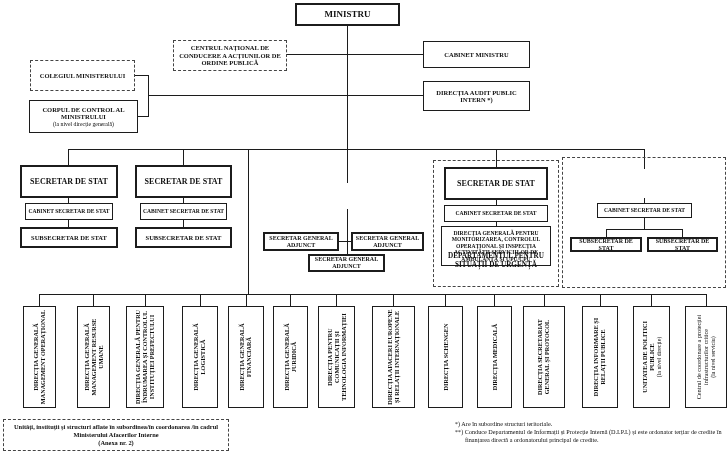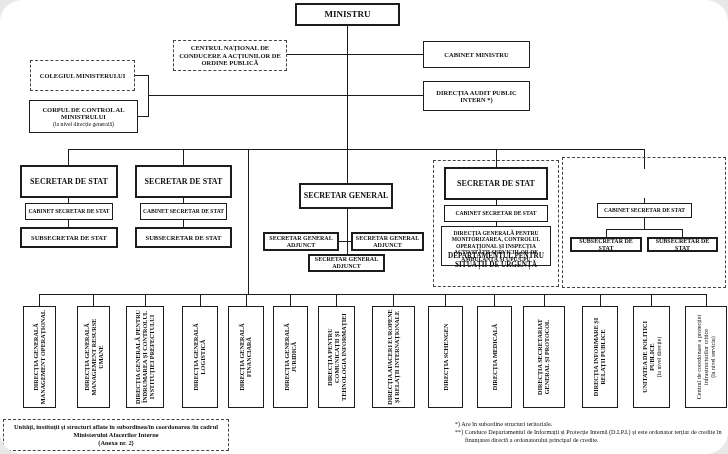--- a/index.html
+++ b/index.html
@@ -1,20 +1,19 @@
 <!DOCTYPE html>
 <html><head>
 <meta charset="utf-8">
 <style>
   html,body{margin:0;padding:0;background:#e8e8e8;}
   #stage{
     position:relative;width:728px;height:454px;background:#ffffff;
     font-family:"Liberation Serif","DejaVu Serif",serif;color:#111;
     overflow:hidden;
-    border-radius:22px;
   }
   .box,.box2,.dashed{
     position:absolute;background:#fff;z-index:2;
     display:flex;flex-direction:column;align-items:center;justify-content:center;
     text-align:center;box-sizing:border-box;line-height:1.15;
   }
   .box{border:1px solid #1c1c1c;}
   .box2{border:2px solid #1c1c1c;}
   .dashed{border:1px dashed #444;}
   .dashed-container{position:absolute;border:1px dashed #444;box-sizing:border-box;z-index:1;background:transparent;}
@@ -134,23 +133,20 @@
   <div class="box2 b fs8" style="left:135px;top:165px;width:97px;height:33px">
     <span>SECRETAR DE STAT</span>
   </div>
   <div class="box b fs56" style="left:140px;top:203px;width:87px;height:17px">
     <span>CABINET SECRETAR DE STAT</span>
   </div>
   <div class="box2 b fs65" style="left:135px;top:227px;width:97px;height:21px">
     <span>SUBSECRETAR DE STAT</span>
   </div>
 
-  <div class="box2 b fs8" style="left:299px;top:183px;width:94px;height:26px">
-    <span>SECRETAR GENERAL</span>
-  </div>
   <div class="box2 b fs6" style="left:263px;top:232px;width:76px;height:19px">
     <span>SECRETAR GENERAL ADJUNCT</span>
   </div>
   <div class="box2 b fs6" style="left:351px;top:232px;width:73px;height:19px">
     <span>SECRETAR GENERAL ADJUNCT</span>
   </div>
   <div class="box2 b fs6" style="left:308px;top:254px;width:77px;height:18px">
     <span>SECRETAR GENERAL ADJUNCT</span>
   </div>
 

